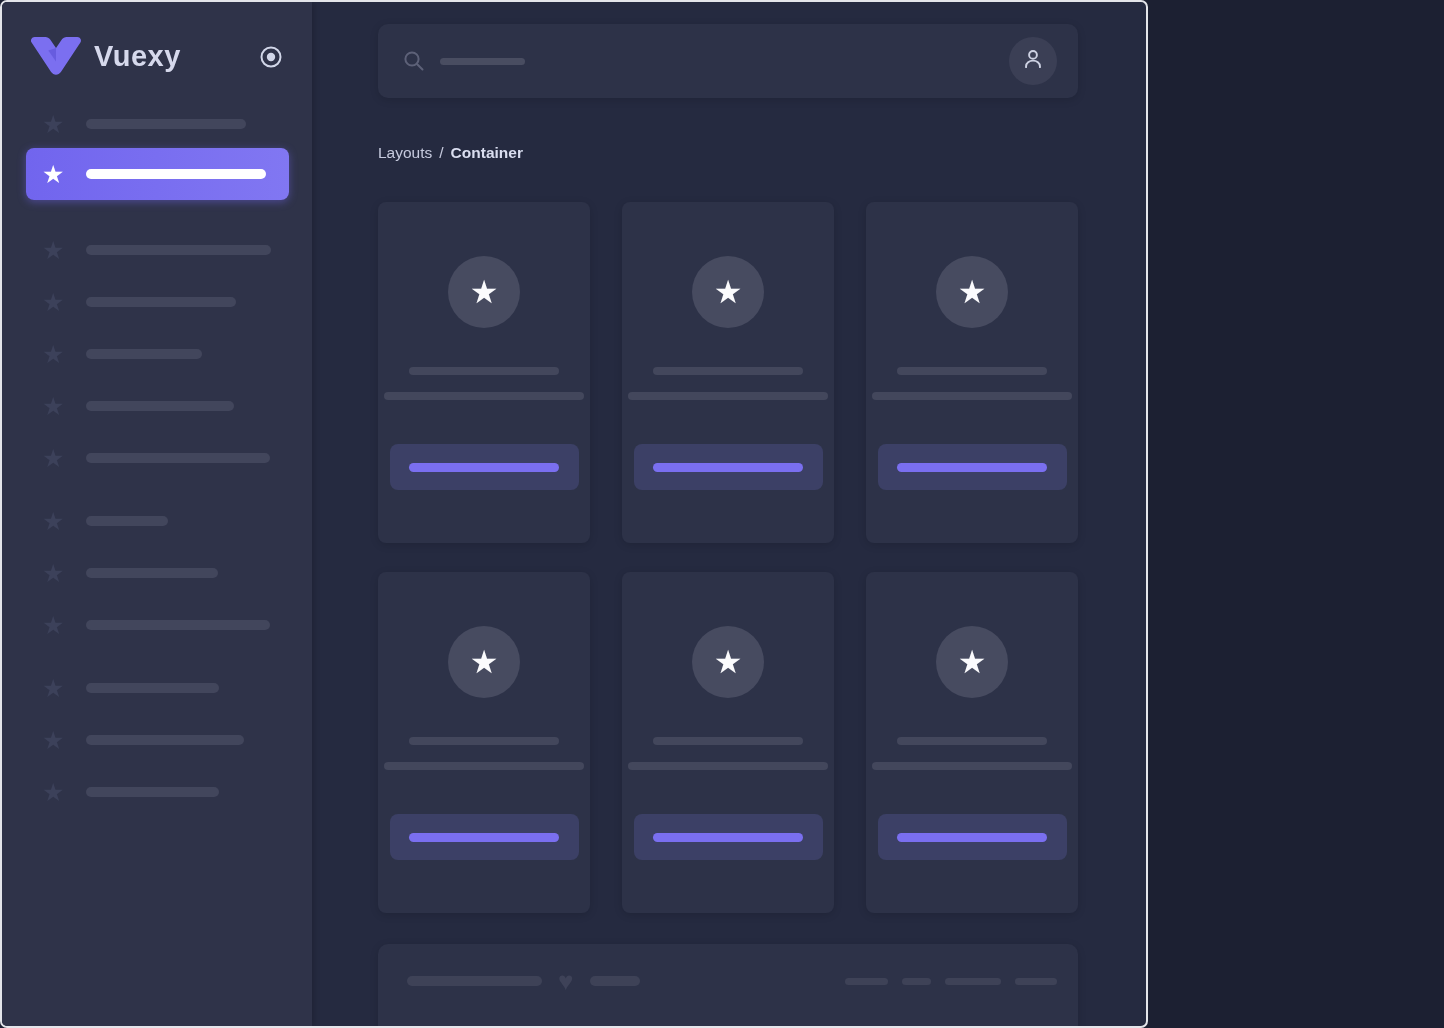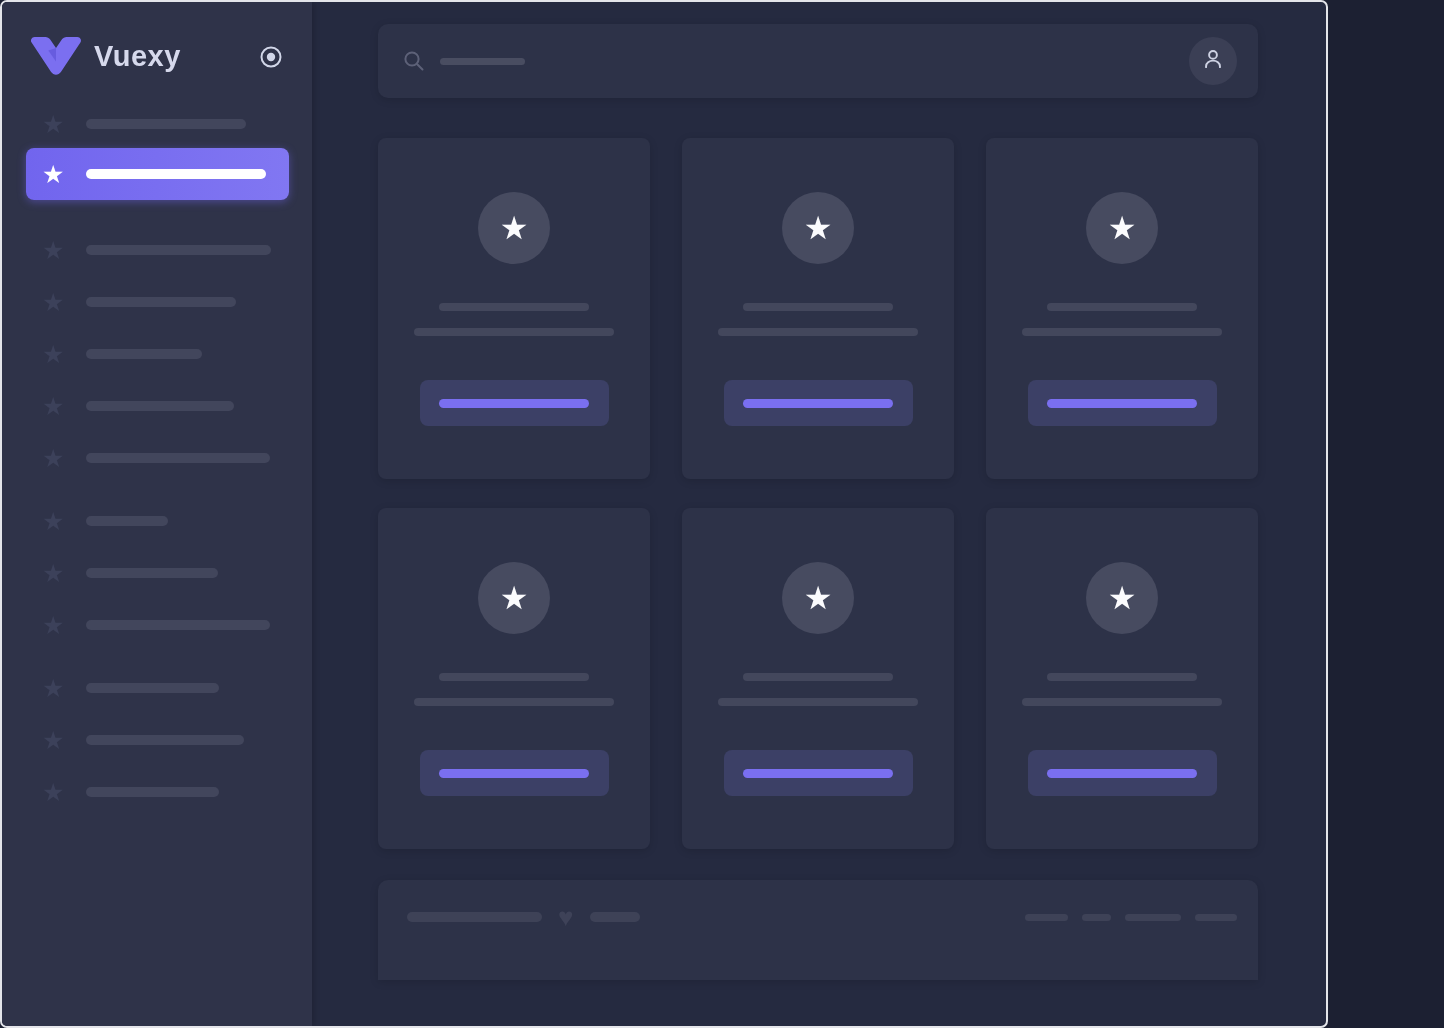--- a/index.html
+++ b/index.html
@@ -1,18 +1,18 @@
 <!DOCTYPE html>
 <html><head>
 <meta charset="utf-8">
 <style>
   * { margin:0; padding:0; box-sizing:border-box; }
   html,body { width:1444px; height:1028px; overflow:hidden; background:#1c2032;
               font-family:"Liberation Sans", sans-serif; }
-  .frame { position:relative; width:1328px; height:1028px;
+  .frame { position:relative; width:1148px; height:1028px;
            border:2px solid #e4e5ea; border-radius:7px; overflow:hidden;
            background:#252a40; display:flex; }
 
   
   .sidebar { width:310px; min-width:310px; height:100%; background:#2f3349;
              box-shadow:2px 0 6px rgba(0,0,0,.18); position:relative; z-index:2; }
   .logo-row { display:flex; align-items:center; padding:34px 26px 0 28px; }
   .logo-mark { width:52px; height:41px; flex:0 0 auto; }
   .logo-title { font-size:29px; font-weight:bold; color:#d6d9ec; margin-left:12px;
                 letter-spacing:.5px; flex:1; }
@@ -154,20 +154,23 @@
       <div class="avatar">
         <span>
           <svg viewBox="0 0 24 24" width="26" height="26">
             <circle cx="12" cy="8.2" r="3.6" fill="none" stroke="#cdd1e2" stroke-width="1.8"></circle>
             <path d="M5.6 19.5v-.8c0-3 2.9-5.2 6.4-5.2s6.4 2.2 6.4 5.2v.8" fill="none" stroke="#cdd1e2" stroke-width="1.8" stroke-linecap="round"></path>
           </svg>
         </span>
       </div>
     </header>
 
+    <div class="breadcrumb">
+      <span>Layouts</span><span class="sep">/</span><span class="current">Container</span>
+    </div>
 
     <div class="cards" id="cards">
         <div class="card">
           <div class="card-circle">
             <span class="star">★</span>
           </div>
           <span class="card-line l1" style="width: 150px;"></span>
           <span class="card-line l2" style="width: 200px;"></span>
           <button class="card-btn">
             <span class="btn-bar" style="width: 150px;"></span>

